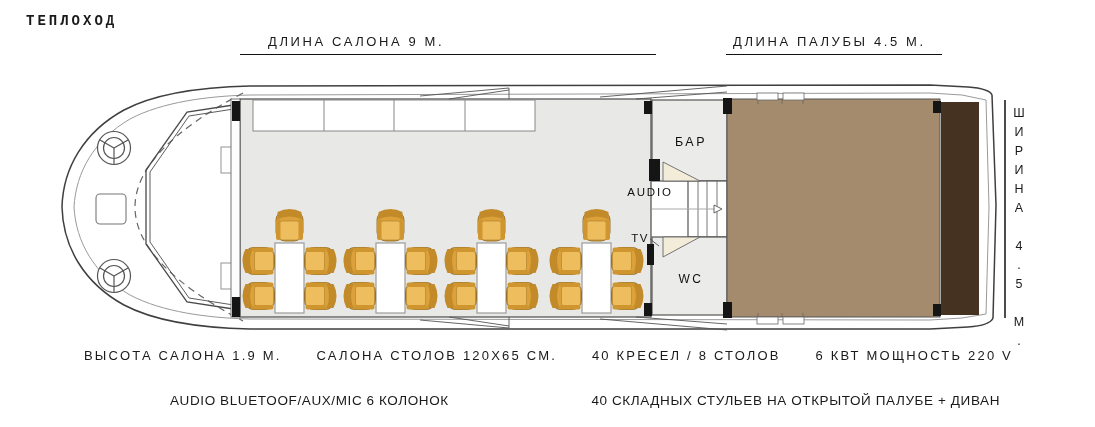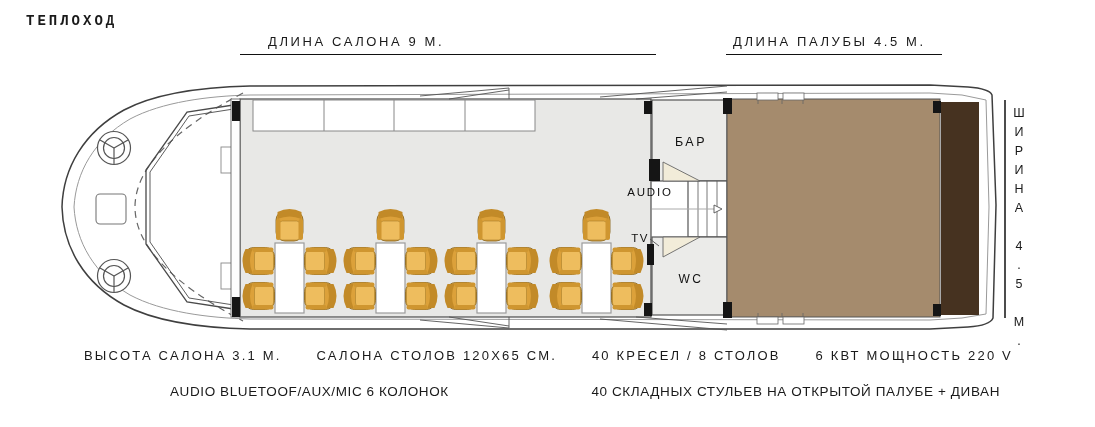--- a/index.html
+++ b/index.html
@@ -9,21 +9,21 @@
   .title-block{left:18px;top:11px;font-weight:bold;font-size:14px;letter-spacing:3px;line-height:1.55;font-family:Liberation Mono, monospace;}
   .title-line1{margin-left:8px;}
   .dim-label{top:34px;font-size:13px;letter-spacing:2.6px;border-bottom:1.6px solid #111;
              padding-bottom:5px;white-space:nowrap;}
   .dim-salon{left:240px;width:416px;padding-left:28px;box-sizing:border-box;}
   .dim-deck{left:726px;width:216px;padding-left:7px;box-sizing:border-box;}
   .beam-label{left:1012px;top:106px;height:232px;font-size:12.5px;letter-spacing:5px;
               writing-mode:vertical-rl;text-orientation:upright;white-space:nowrap;}
   .specs-row{display:flex;justify-content:space-between;white-space:nowrap;}
   .specs1{left:84px;top:348px;width:929px;font-size:13px;letter-spacing:2.2px;}
-  .specs2{left:170px;top:384px;width:830px;font-size:13.5px;letter-spacing:0.6px;}
+  .specs2{left:170px;top:393px;width:830px;font-size:13.5px;letter-spacing:0.6px;}
   svg text{font-family:"Liberation Sans",sans-serif;fill:#111;}
 </style>
 </head>
 <body>
 
 <div class="abs title-block">
   <div class="title-line1">ТЕПЛОХОД</div>
 </div>
 
 <div class="abs dim-label dim-salon">ДЛИНА САЛОНА 9 М.</div>
@@ -166,21 +166,21 @@
     <rect x="723" y="98" width="9" height="16"></rect>
       <rect x="723" y="302" width="9" height="16"></rect>
     <rect x="933" y="101" width="8" height="12"></rect>
       <rect x="933" y="304" width="8" height="12"></rect>
   </g>
 
   <line x1="1005" y1="100" x2="1005" y2="318" stroke="#111" stroke-width="1.5"></line>
 </svg>
 
 <div class="abs specs-row specs1">
-  <span>ВЫСОТА САЛОНА 3.1 М.</span>
+  <span>ВЫСОТА САЛОНА 1.9 М.</span>
   <span>САЛОНА СТОЛОВ 120Х65 СМ.</span>
   <span>40 КРЕСЕЛ / 8 СТОЛОВ</span>
   <span>6 КВТ МОЩНОСТЬ 220 V</span>
 </div>
 <div class="abs specs-row specs2">
   <span>AUDIO BLUETOOF/AUX/MIC 6 КОЛОНОК</span>
   <span>40 СКЛАДНЫХ СТУЛЬЕВ НА ОТКРЫТОЙ ПАЛУБЕ + ДИВАН</span>
 </div>
 
 </body></html>

